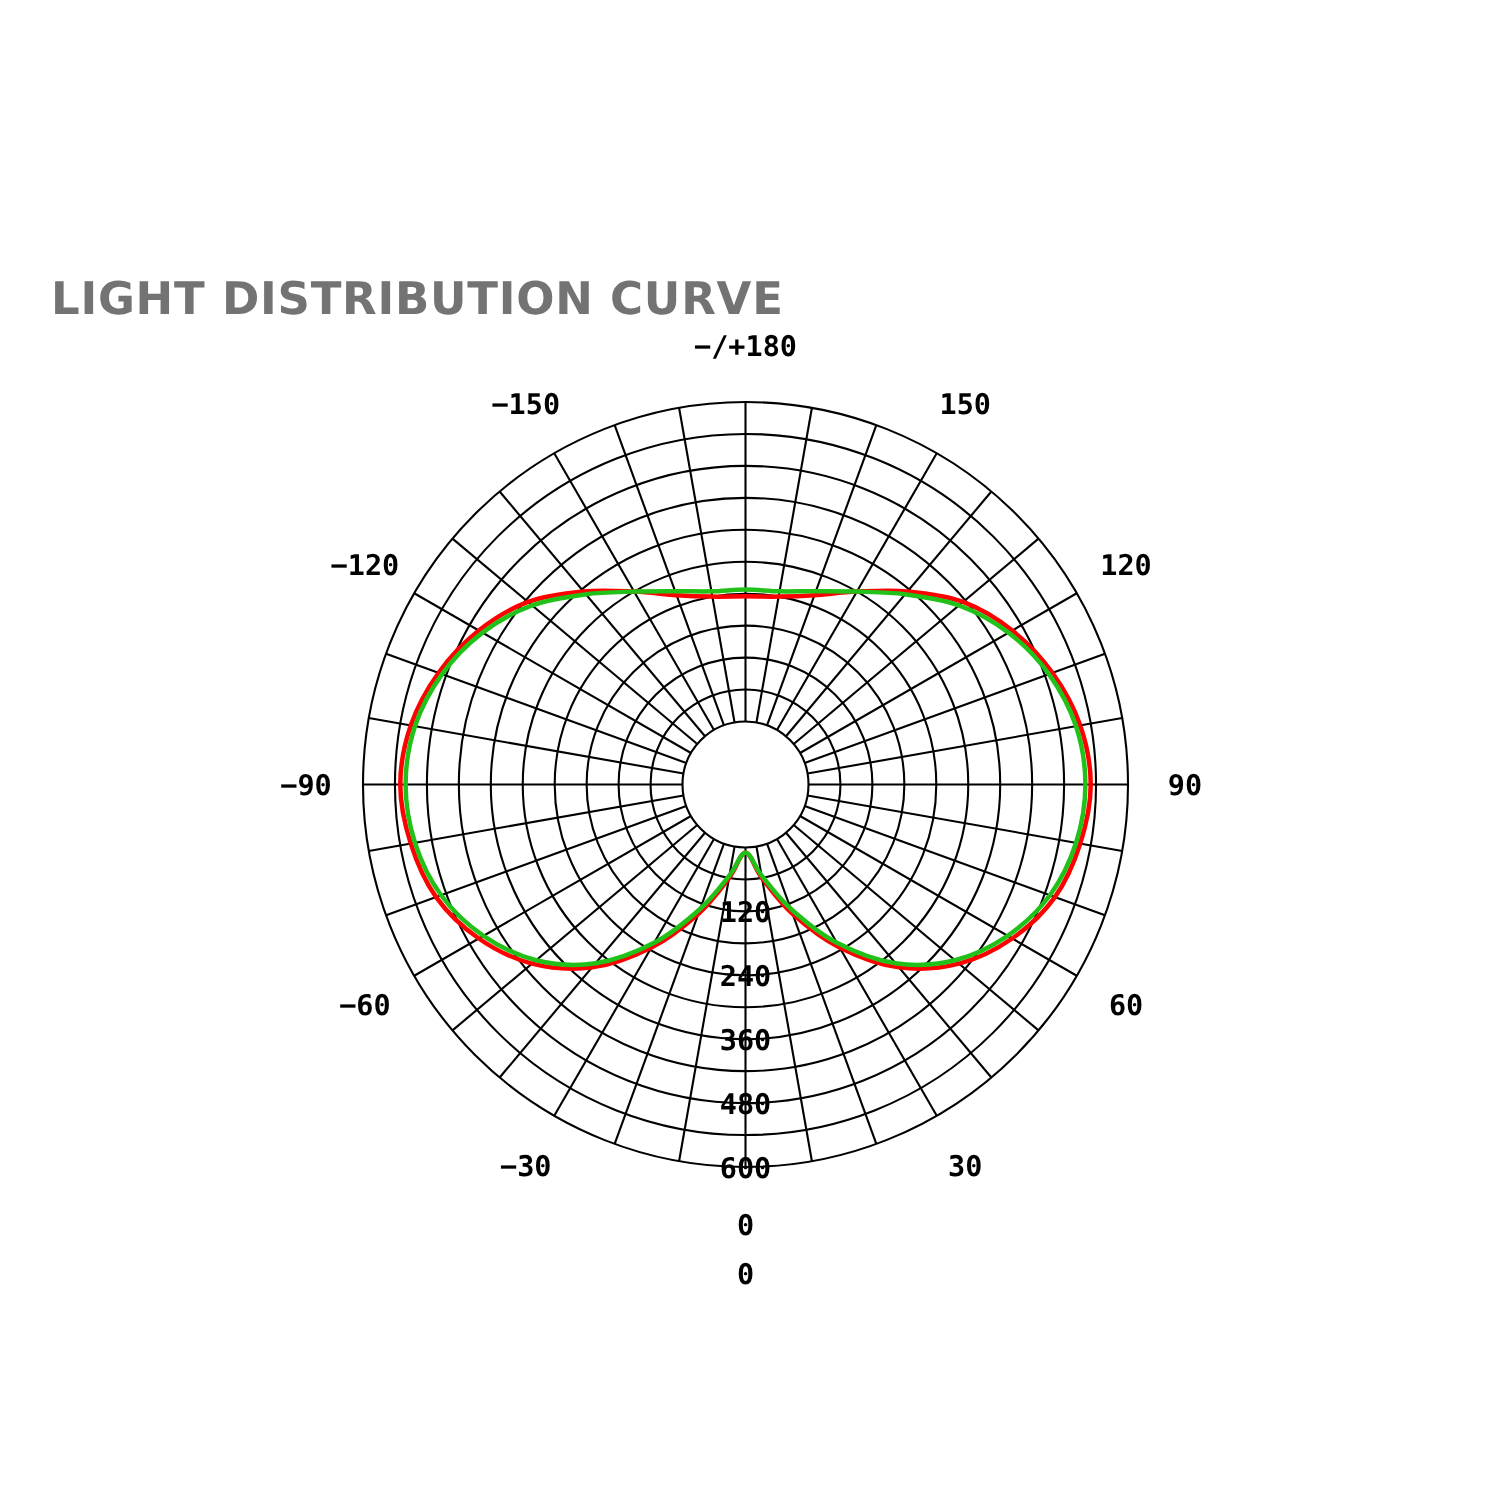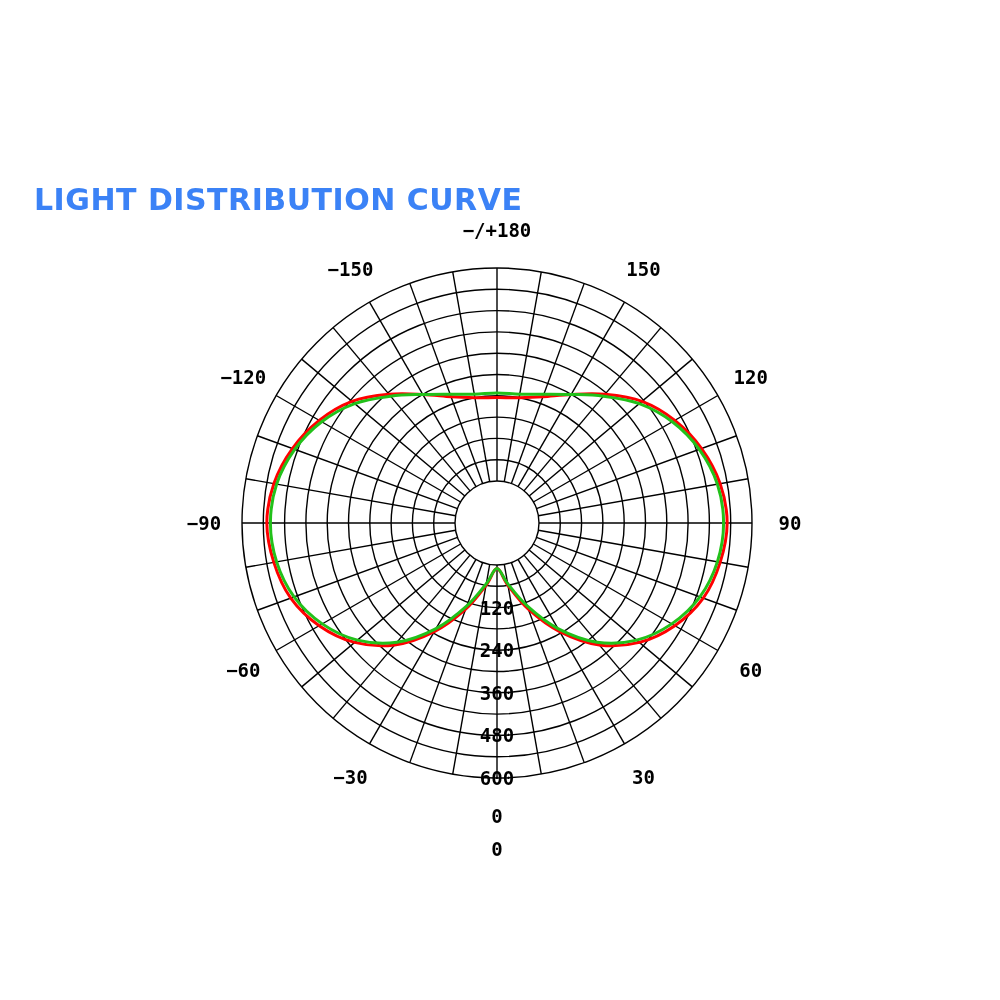--- a/index.html
+++ b/index.html
@@ -15,21 +15,21 @@
     overflow: hidden;
   }
   #chart-title {
     position: absolute;
     left: 34px;
     top: 182px;
     font-family: "DejaVu Sans", "Liberation Sans", sans-serif;
     font-weight: bold;
     font-size: 30px;
     letter-spacing: 0.5px;
-    color: #3b82f6;
+    color: #737373;
     white-space: nowrap;
   }
   #polar-wrap {
     position: absolute;
     left: 0;
     top: 0;
     width: 1000px;
     height: 1000px;
   }
   svg {

